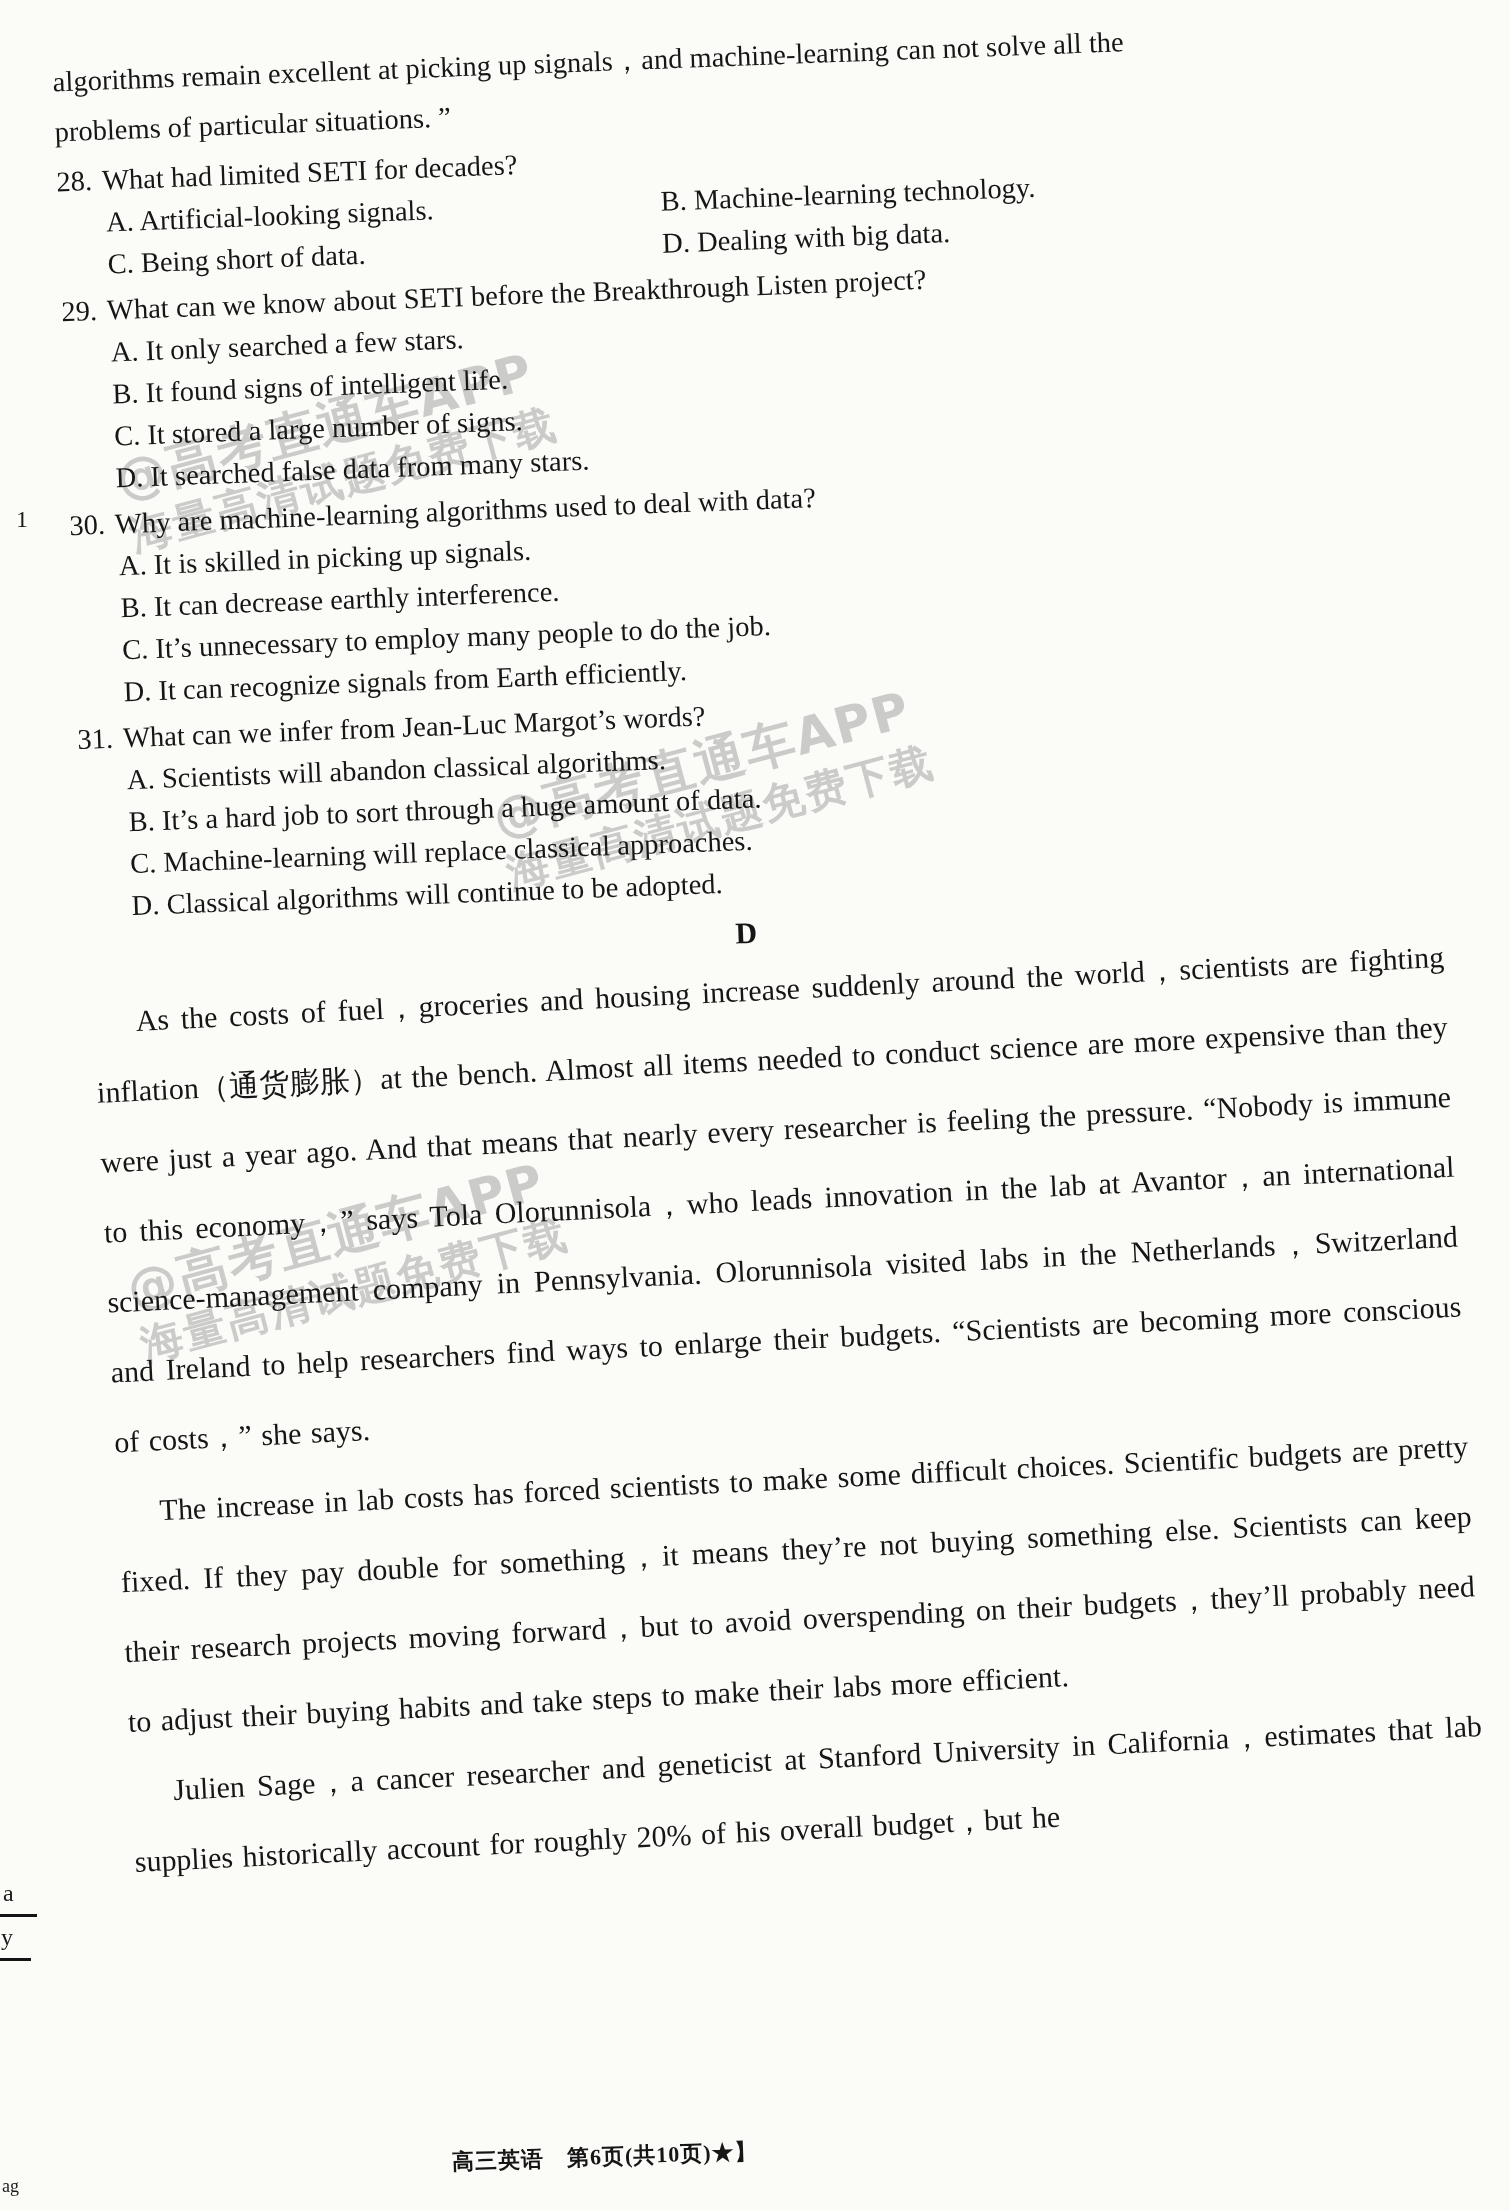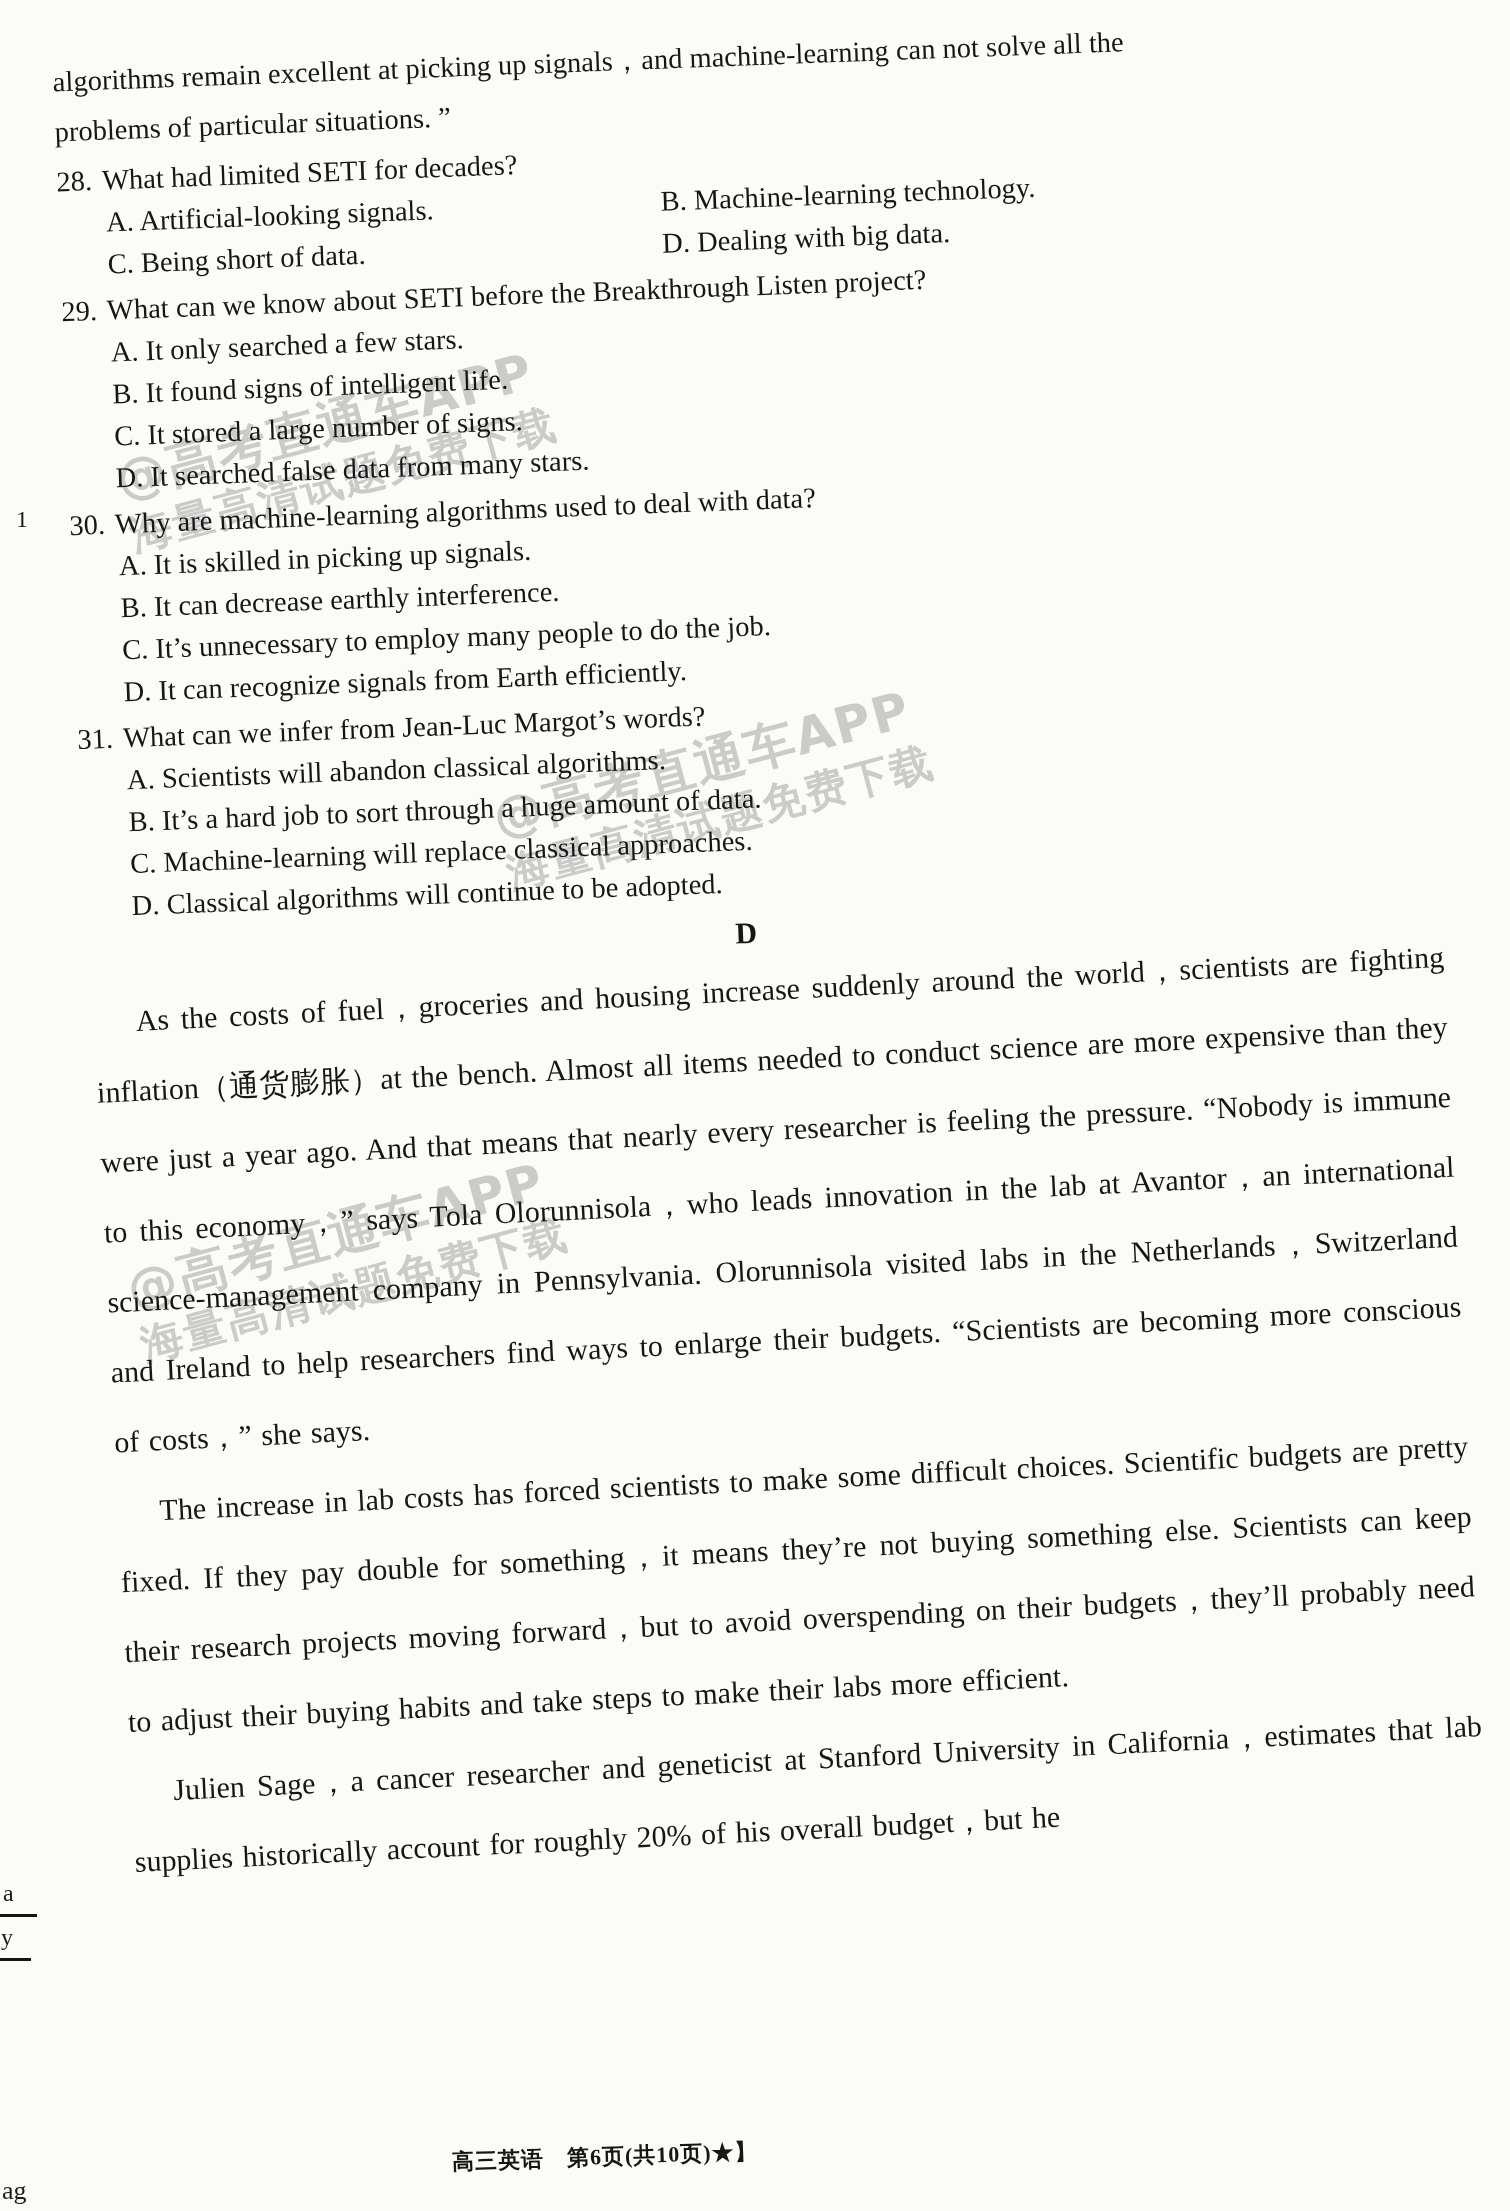--- a/index.html
+++ b/index.html
@@ -76,21 +76,21 @@
   }
 
   
   .artifact { position:absolute; z-index:2; color:#1b1b1b; }
   .tick   { left:16px;  top:506px;  font-size:24px; }
   .edge-a { left:3px;   top:1880px; font-size:24px; }
   .edge-y { left:1px;   top:1924px; font-size:24px; }
   .edge-line { position:absolute; z-index:2; height:3px; background:#141414; left:0; }
   .line1 { top:1914px; width:37px; }
   .line2 { top:1958px; width:31px; }
-  .corner { left:2px; top:2176px; font-size:26px; }
+  .corner { left:2px; top:2176px; font-size:18px; }
 </style>
 </head>
 <body>
 
 <div class="page">
 
   <div class="wm wm1">
     <span class="wm-l1">@高考直通车APP</span>
     <span class="wm-l2">海量高清试题免费下载</span>
   </div>

